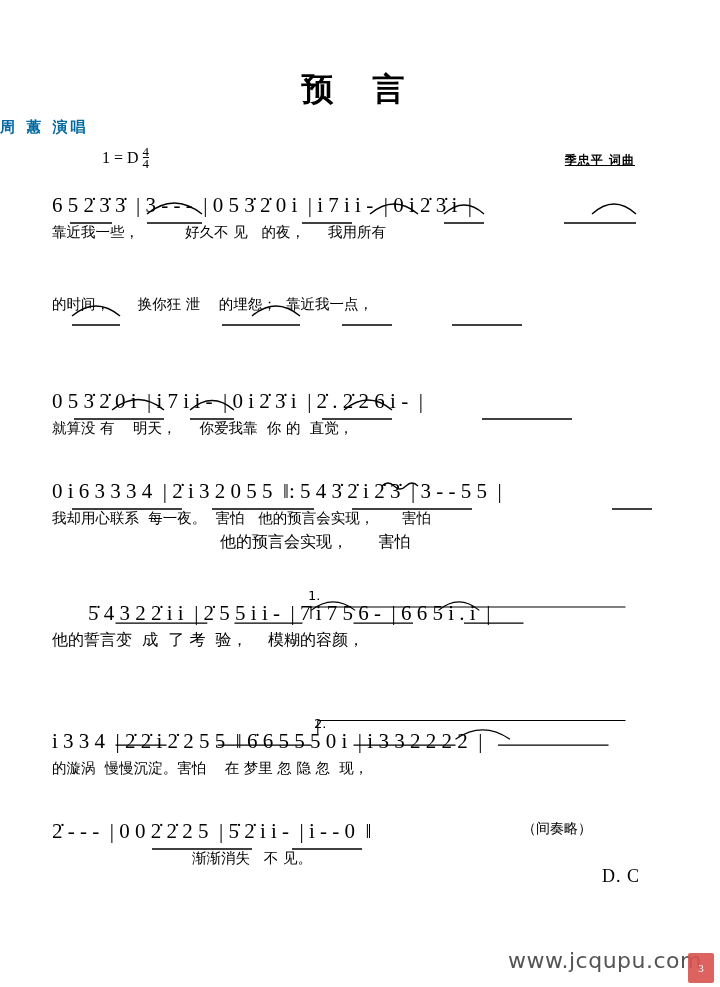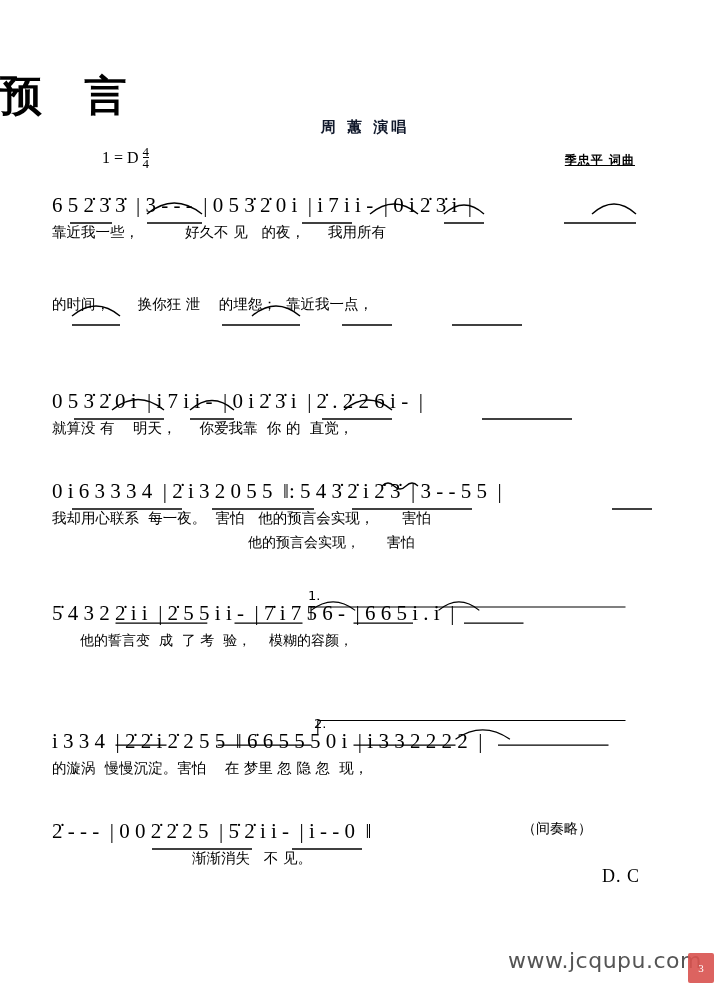--- a/index.html
+++ b/index.html
@@ -19,35 +19,35 @@
     position: absolute;
     left: 0; top: 0;
     width: 720px; height: 987px;
   }
 
   
   .title {
     position: absolute;
     top: 68px;
     left: 0; right: 0;
-    text-align: left;
-    font-size: 42px;
+    text-align: center;
+    font-size: 32px;
     font-weight: bold;
     letter-spacing: 14px;
     font-family: "DejaVu Sans", sans-serif;
   }
   .subtitle {
     position: absolute;
     top: 118px;
-    left: 10px; right: 0;
-    text-align: center;
+    left: 0; right: 0;
+    text-align: left;
     font-size: 15px;
     font-weight: bold;
     letter-spacing: 3px;
-    color: #0f172a;
+    color: #0369a1;
     font-family: "DejaVu Sans", sans-serif;
   }
   .keysig {
     position: absolute;
     left: 62px;
     top: 148px;
     font-size: 16px;
     font-family: "Liberation Serif", serif;
     margin-left: 40px;
   }
@@ -93,25 +93,24 @@
     position: relative;
     height: 24px;
     font-size: 14.5px;
     font-family: "DejaVu Sans", sans-serif;
     white-space: pre;
     line-height: 24px;
   }
   .lyrics2 {
     position: relative;
     height: 24px;
-    font-size: 14px;
+    font-size: 16px;
     font-family: "DejaVu Sans", sans-serif;
     white-space: pre;
     line-height: 24px;
-    margin-left: 28px;
   }
   .ann {
     position: absolute;
     font-size: 13px;
     font-family: "DejaVu Sans", sans-serif;
   }
 
   
   .slurs {
     position: absolute;
@@ -229,21 +228,21 @@
       <path d="M250,24 Q276,4 302,24" fill="none" stroke="#000" stroke-width="1.4"></path>
       <path d="M400,24 Q424,4 448,24" fill="none" stroke="#000" stroke-width="1.4"></path>
       <line x1="250" y1="20" x2="620" y2="20" stroke="#000" stroke-width="1.3"></line>
       <line x1="250" y1="20" x2="250" y2="34" stroke="#000" stroke-width="1.3"></line>
       <line x1="20" y1="39" x2="128" y2="39" stroke="#000" stroke-width="1.3"></line>
       <line x1="160" y1="39" x2="240" y2="39" stroke="#000" stroke-width="1.3"></line>
       <line x1="300" y1="39" x2="370" y2="39" stroke="#000" stroke-width="1.3"></line>
       <line x1="430" y1="39" x2="500" y2="39" stroke="#000" stroke-width="1.3"></line>
     </svg>
     <div class="ann" style="left:256px; top:-2px;">1.</div>
-    <div class="notes" style="margin-top:8px;">5̇ 4 3 2 2̇ i i  | 2̇ 5 5 i i -  | 7̇ i 7 5 6 -  | 6 6 5 i . i  |</div>
+    <div class="notes" style="margin-top:8px;margin-left:36px;">5̇ 4 3 2 2̇ i i  | 2̇ 5 5 i i -  | 7̇ i 7 5 6 -  | 6 6 5 i . i  |</div>
     <div class="lyrics2">他的誓言变  成  了 考  验，    模糊的容颜，</div>
   </div>
 
   <div class="system" style="top:712px;">
     <svg class="slurs" viewBox="0 0 620 40">
       <line x1="258" y1="10" x2="620" y2="10" stroke="#000" stroke-width="1.3"></line>
       <line x1="258" y1="10" x2="258" y2="26" stroke="#000" stroke-width="1.3"></line>
       <path d="M420,32 Q452,10 484,32" fill="none" stroke="#000" stroke-width="1.4"></path>
       <line x1="20" y1="39" x2="80" y2="39" stroke="#000" stroke-width="1.3"></line>
       <line x1="140" y1="39" x2="250" y2="39" stroke="#000" stroke-width="1.3"></line>

